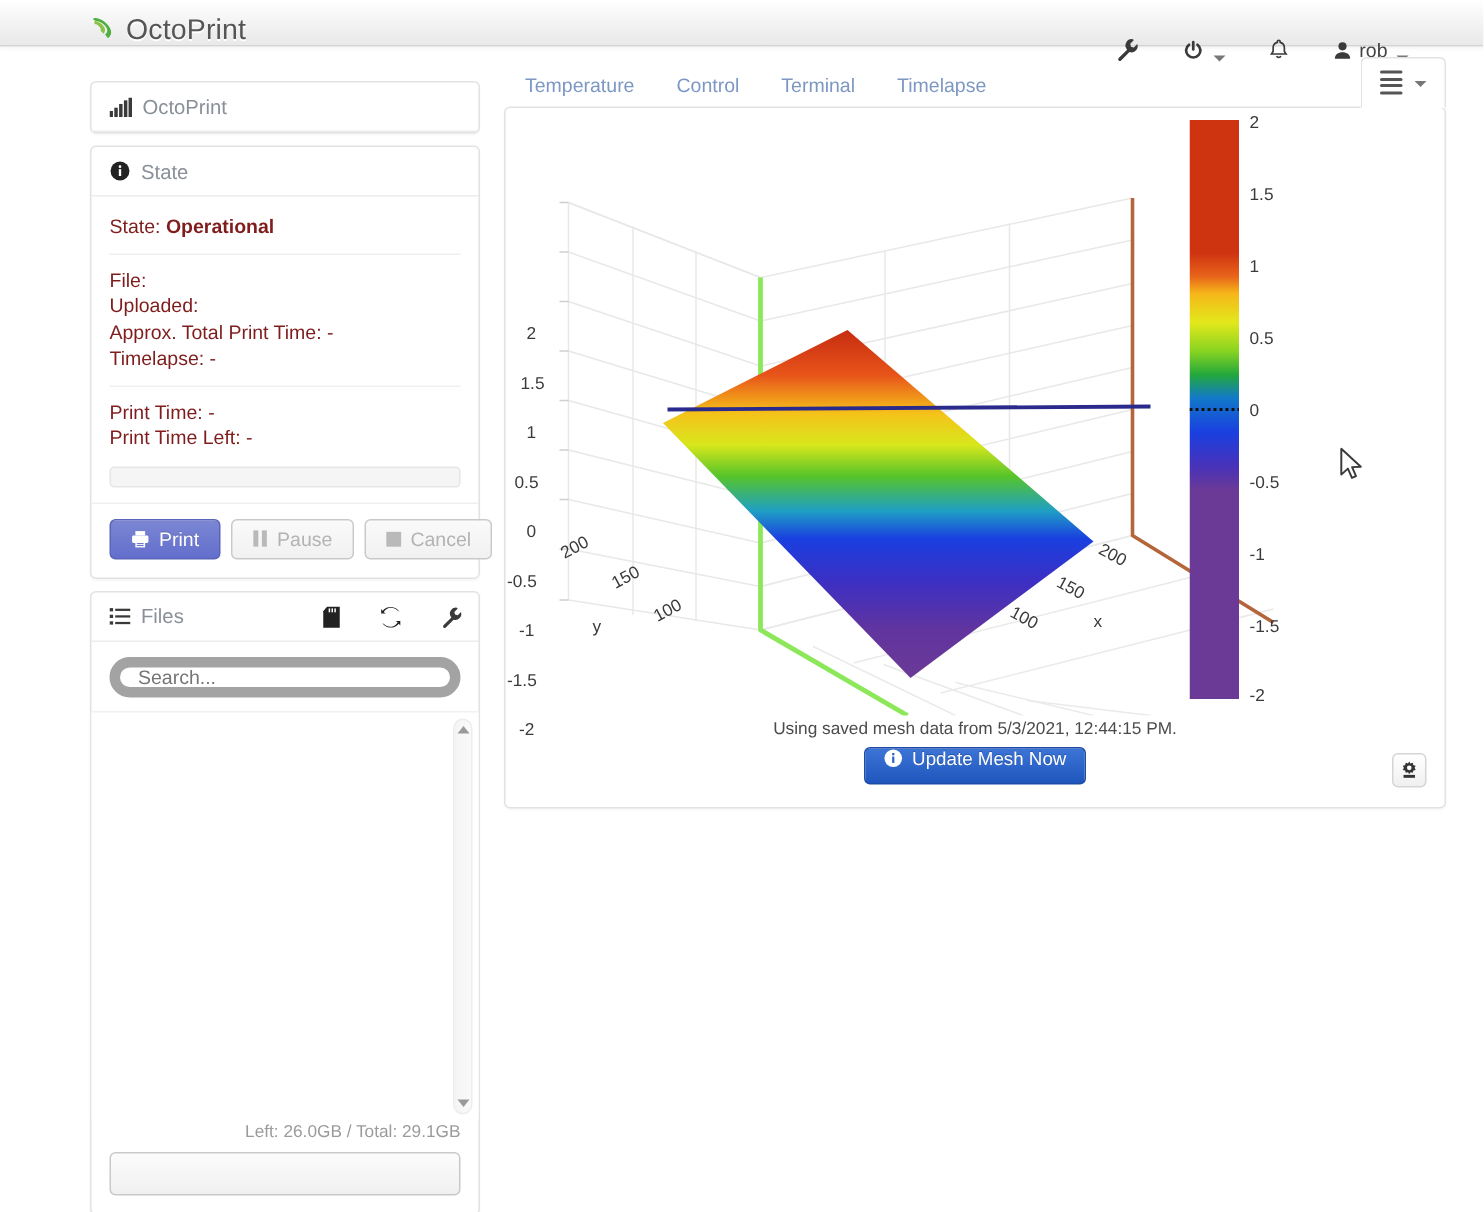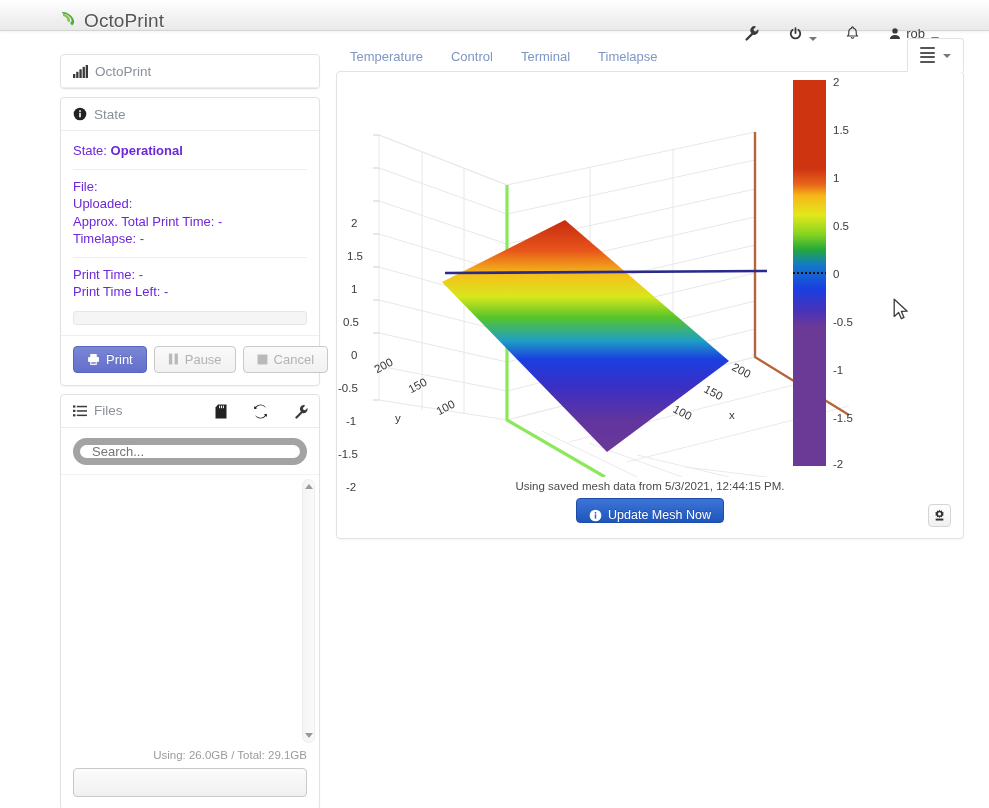--- a/index.html
+++ b/index.html
@@ -60,21 +60,21 @@
     color:#8a9099; font-size:13.5px;
     border-bottom:1px solid #ececec;
     position:relative;
   }
   .panel-head .ph-icons {
     position:absolute; right:10px; top:0; height:33px;
     display:flex; align-items:center; gap:26px;
   }
   .panel-body { padding: 11px 12px 10px 12px; }
 
-  .kv { line-height:17.5px; font-size:13px; color:#6d28d9; }
+  .kv { line-height:17.5px; font-size:13px; color:#7f1d1d; }
   .kv b { font-weight:bold; }
   .sep-line { height:1px; background:#efefef; margin:9px 0 8px 0; }
   .progress-bar {
     height:14px; background:#f5f5f5; border:1px solid #e6e6e6; border-radius:3px;
     margin-top:10px;
   }
 
   .btn-row { display:flex; gap:7px; padding:10px 12px 12px 12px; border-top:1px solid #efefef;}
   .btn {
     display:inline-flex; align-items:center; justify-content:center; gap:6px;
@@ -132,21 +132,21 @@
     position:relative; height:468px; margin-top:-1px;
   }
   .plot-area { position:relative; width:100%; height:405px; }
   .plot-footer { position:relative; text-align:center; padding-top:3px;}
   .mesh-note { font-size:11.5px; color:#4b4b4b; }
   .btn-update {
     margin-top:6px;
     background:linear-gradient(to bottom,#3c74d6,#1f56bd);
     border:1px solid #1d4ba8; color:#fff; text-shadow:0 -1px 0 rgba(0,0,0,.25);
     height:25px; padding:0 12px; font-size:12.5px; border-radius:4px;
-    display:inline-flex; align-items:flex-end; gap:6px;
+    display:inline-flex; align-items:flex-start; gap:6px;
   }
   .gear-btn {
     position:absolute; right:12px; bottom:-2px;
     width:23px; height:23px; border:1px solid #d5d5d5; border-radius:4px;
     background:linear-gradient(to bottom,#ffffff,#f0f0f0);
     display:flex; align-items:center; justify-content:center;
   }
 
   
   .tick { position:absolute; font-size:11.5px; color:#3a3a3a; white-space:nowrap; }
@@ -323,21 +323,21 @@
       <input class="search-input" placeholder="Search..." style="">
     </div>
 
     <div class="file-list">
       <div class="scroll-track">
         <div class="scroll-arrow scroll-up"></div>
         <div class="scroll-arrow scroll-down"></div>
       </div>
     </div>
 
-    <div class="free-line">Using: 26.0GB / Total: 29.1GB</div>
+    <div class="free-line">Left: 26.0GB / Total: 29.1GB</div>
 
     <div class="cf-wrap">
       <div class="btn btn-block">
         
         
       </div>
     </div>
 
   </div>
 </div>

